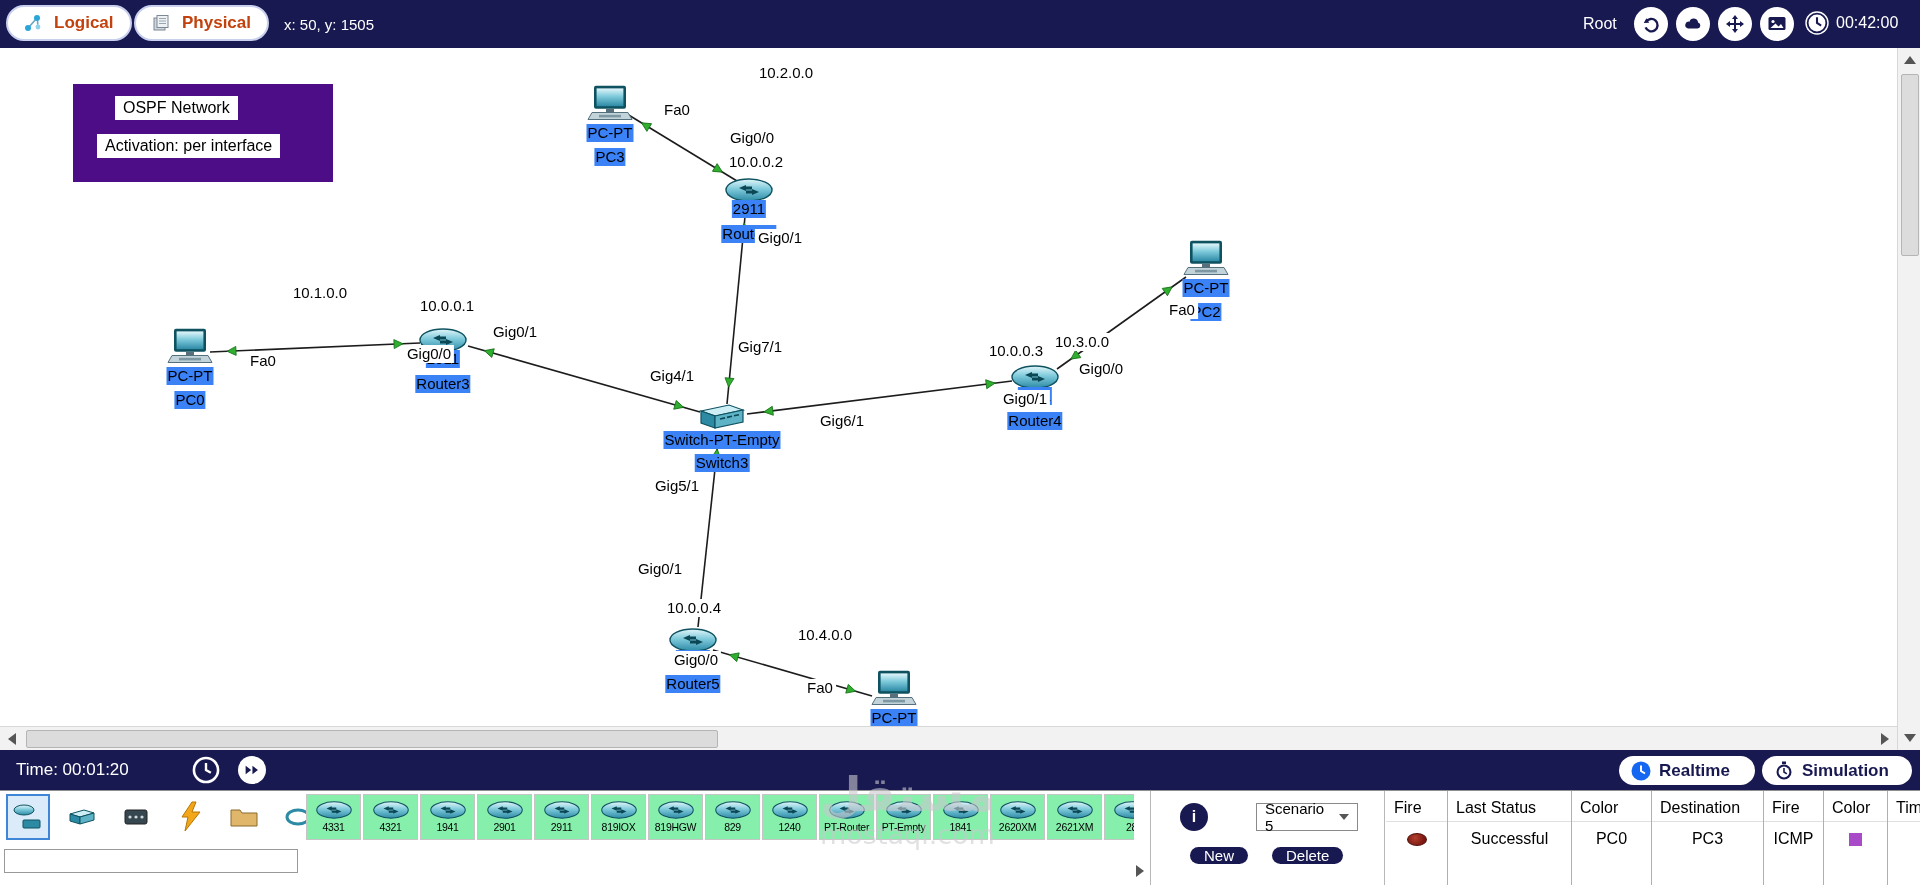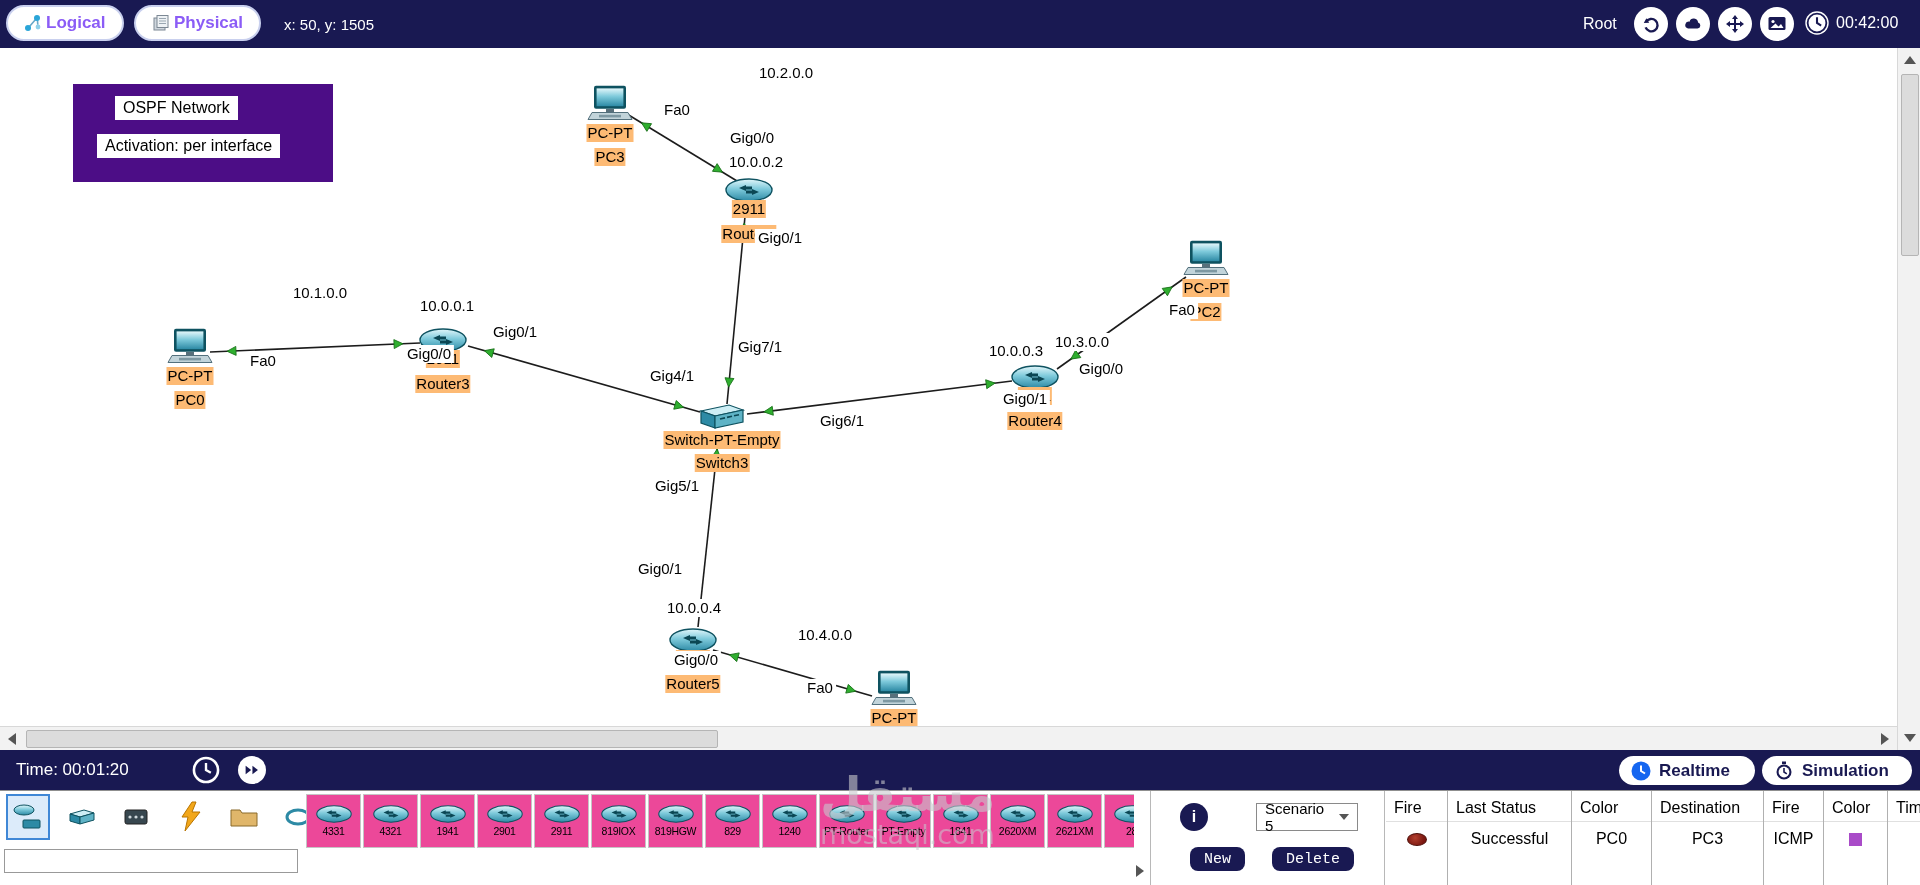--- a/index.html
+++ b/index.html
@@ -2,38 +2,38 @@
 <html><head>
 <meta charset="utf-8">
 <style>
   html,body{margin:0;padding:0;background:#fff;}
   #app{position:relative;width:1920px;height:885px;overflow:hidden;
        font-family:"Liberation Sans","DejaVu Sans",sans-serif;background:#fff;}
 
   
   .topbar{position:absolute;top:0;left:0;width:1920px;height:48px;background:#191952;}
   .pill-btn{position:absolute;top:5px;height:36px;border-radius:18px;background:#fff;
-            border:2px solid #c9d0ee;display:flex;align-items:center;gap:4px;padding:0 16px;
-            color:#8b5cf6;font-weight:bold;font-size:17px;box-sizing:border-box;cursor:pointer;}
+            border:2px solid #c9d0ee;display:flex;align-items:center;gap:12px;padding:0 16px;
+            color:#c2410c;font-weight:bold;font-size:17px;box-sizing:border-box;cursor:pointer;}
   .coords{position:absolute;left:284px;top:0;height:48px;display:flex;align-items:center;
           color:#fff;font-size:15px;}
   .root-label{position:absolute;left:1583px;top:0;height:48px;display:flex;align-items:center;
           color:#fff;font-size:16px;}
   .circle-btn{position:absolute;top:7px;width:34px;height:34px;border-radius:50%;background:#fff;
           display:flex;align-items:center;justify-content:center;cursor:pointer;}
   .clock-wrap{position:absolute;left:1804px;top:10px;display:flex;align-items:center;gap:6px;}
   .clock-time{color:#fff;font-size:16px;}
 
   
   .canvas{position:absolute;top:48px;left:0;width:1897px;height:678px;background:#fff;overflow:hidden;}
   #links-svg{position:absolute;left:0;top:0;z-index:1;}
   .node{position:absolute;z-index:2;cursor:pointer;}
   .clabel{position:absolute;transform:translate(-50%,-50%);font-size:15px;color:#000;
           white-space:nowrap;line-height:18px;}
-  .node-label{z-index:2;background:#fdba74;padding:0 1px;}
+  .node-label{z-index:2;background:#3b82f6;padding:0 1px;}
   .port-label{z-index:3;background:#fff;padding:0 3px;}
   .net-label{z-index:3;background:#fff;padding:0 3px;}
   .title-box{position:absolute;left:73px;top:36px;width:260px;height:98px;background:#4c0d86;z-index:4;}
   .title-chip{position:absolute;background:#fff;color:#000;font-size:16px;padding:3px 8px;white-space:nowrap;}
 
   
   .vscroll{position:absolute;top:48px;left:1897px;width:23px;height:702px;background:#f2f2f2;
            border-left:1px solid #d8d8d8;box-sizing:border-box;}
   .hscroll{position:absolute;top:726px;left:0;width:1897px;height:24px;background:#f2f2f2;
            border-top:1px solid #d8d8d8;box-sizing:border-box;}
@@ -56,37 +56,37 @@
   
   .panel{position:absolute;top:790px;left:0;width:1920px;height:95px;background:#fff;
          border-top:1px solid #8f8f8f;box-sizing:border-box;}
   .cat-row{position:absolute;left:6px;top:3px;display:flex;gap:10px;align-items:center;}
   .cat{width:44px;height:46px;display:flex;align-items:center;justify-content:center;cursor:pointer;}
   .cat.selected{border:2px solid #3f87d6;background:#dcebfa;box-sizing:border-box;}
   .search-input{position:absolute;left:4px;top:58px;width:294px;height:24px;border:1px solid #999;
          font-size:14px;padding:0 6px;box-sizing:border-box;}
   .device-list{position:absolute;left:306px;top:3px;width:828px;height:58px;display:flex;gap:2px;
          overflow:hidden;}
-  .device-cell{flex:0 0 55px;height:54px;border:1px solid #c5c5c5;background:#ec4899;box-sizing:border-box;
+  .device-cell{flex:0 0 55px;height:46px;border:1px solid #c5c5c5;background:#86efac;box-sizing:border-box;
          display:flex;flex-direction:column;align-items:center;justify-content:center;gap:2px;cursor:pointer;}
   .dev-label{font-size:10.5px;color:#000;white-space:nowrap;letter-spacing:-0.3px;}
   .dev-scroll{position:absolute;left:1136px;bottom:8px;width:0;height:0;cursor:pointer;
          border-left:8px solid #555;border-top:6px solid transparent;border-bottom:6px solid transparent;}
   .vdivider{position:absolute;top:0;bottom:0;width:1px;background:#b8b8b8;}
   .info-btn{position:absolute;left:1180px;top:12px;width:28px;height:28px;border-radius:50%;
          background:#191952;color:#fff;font-weight:bold;font-size:16px;display:flex;
          align-items:center;justify-content:center;cursor:pointer;}
   .scenario-select{position:absolute;left:1256px;top:12px;width:102px;height:28px;border:1px solid #8a8a8a;
          background:#fff;font-size:15px;display:flex;align-items:center;padding:0 8px;gap:8px;
          box-sizing:border-box;cursor:pointer;justify-content:space-between;}
   .chev{width:0;height:0;border-left:5px solid transparent;border-right:5px solid transparent;
          border-top:6px solid #555;}
-  .navy-btn{position:absolute;top:56px;height:24px;border-radius:8px;background:#191952;color:#fff;
+  .navy-btn{position:absolute;top:56px;height:17px;border-radius:14px;background:#191952;color:#fff;
          font-size:15px;display:flex;align-items:center;justify-content:center;padding:0 14px;
-         cursor:pointer;font-family:Liberation Mono, monospace;}
+         cursor:pointer;}
 
   
   .pdu-grid{position:absolute;left:1386px;top:0;height:95px;display:flex;}
   .pdu-colwrap{border-right:1px solid #b0b0b0;box-sizing:border-box;height:95px;}
   .pdu-colwrap:last-child{border-right:none;}
   .ph{font-size:16px;color:#000;padding:8px 0 4px 8px;border-bottom:1px solid #e0e0e0;white-space:nowrap;overflow:hidden;}
   .pv{height:34px;display:flex;align-items:center;justify-content:center;font-size:16px;color:#000;}
   .c0{width:62px;} .c1{width:124px;} .c2{width:80px;} .c3{width:112px;} .c4{width:60px;} .c5{width:64px;} .c6{width:148px;}
   .fire-dot{width:18px;height:11px;border-radius:50%;background:radial-gradient(circle at 40% 35%,#b3402f,#7a1710 70%);
          border:1px solid #4d0c07;display:inline-block;cursor:pointer;}

